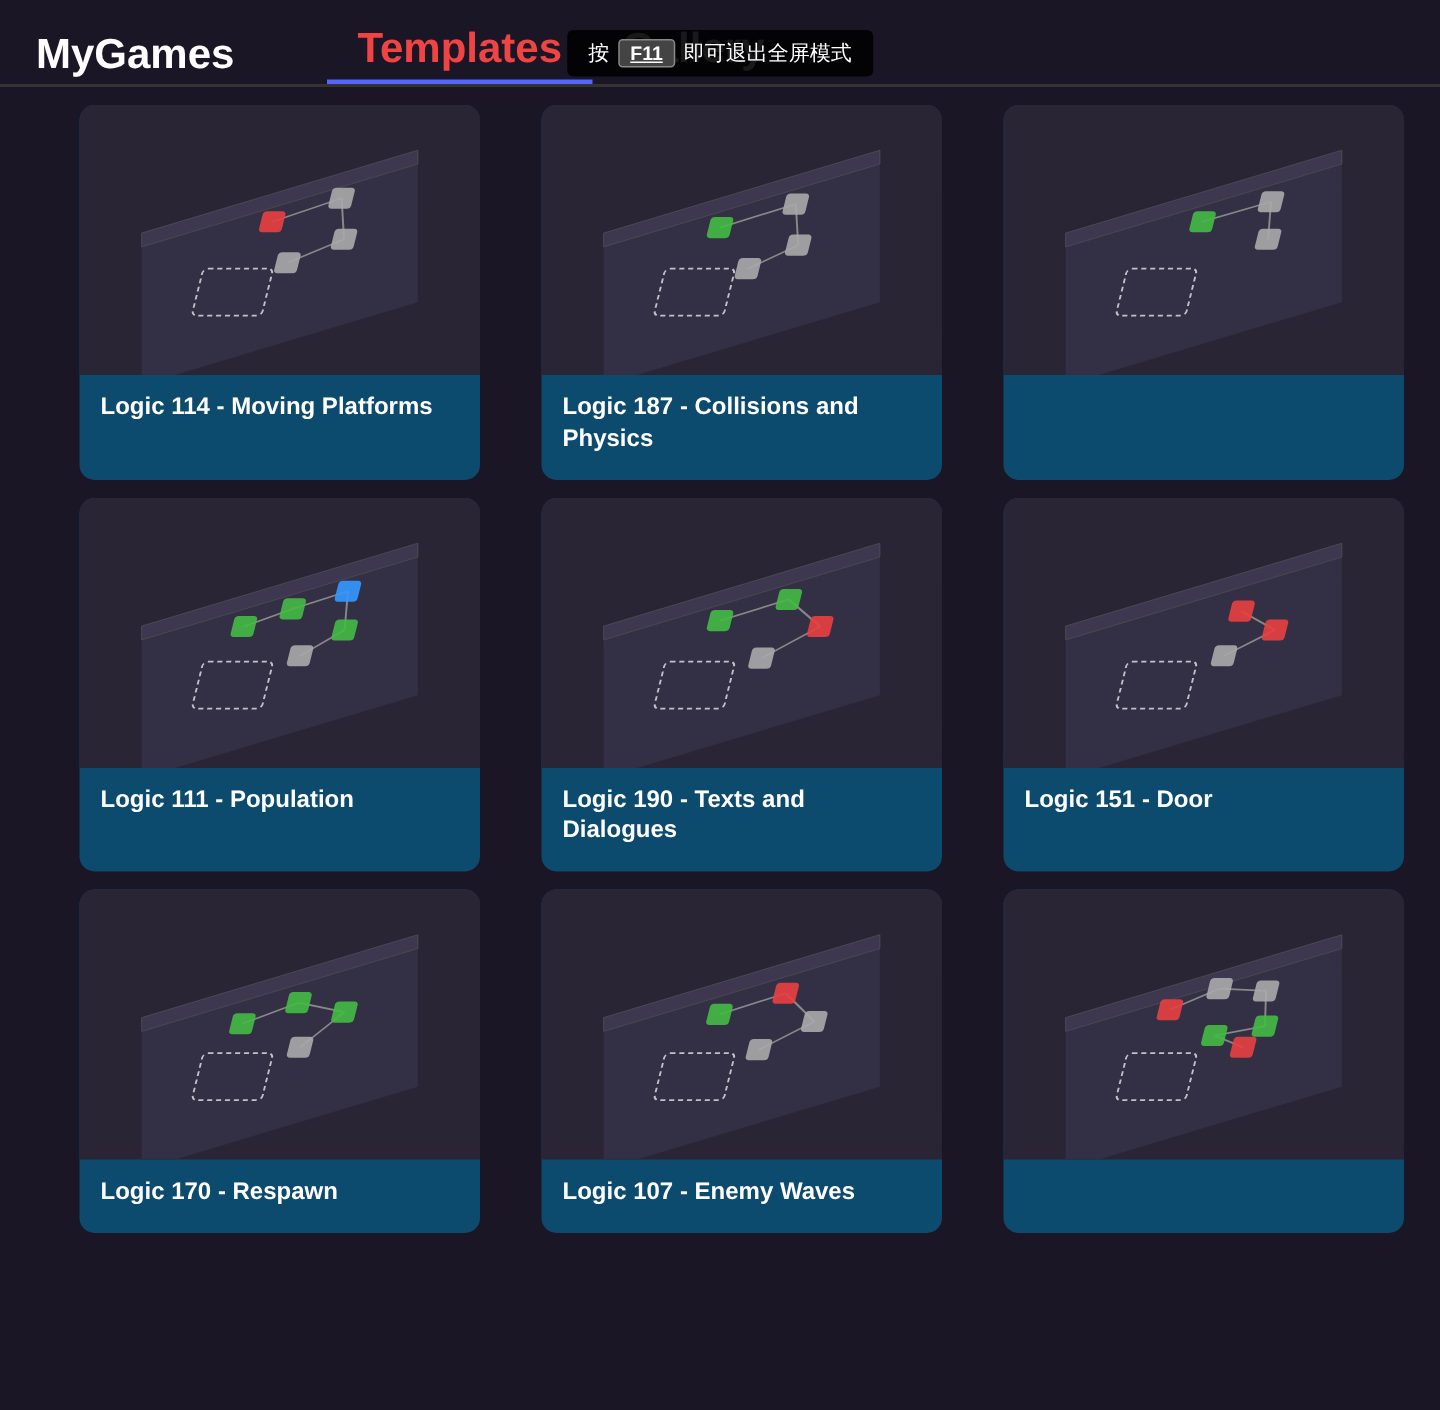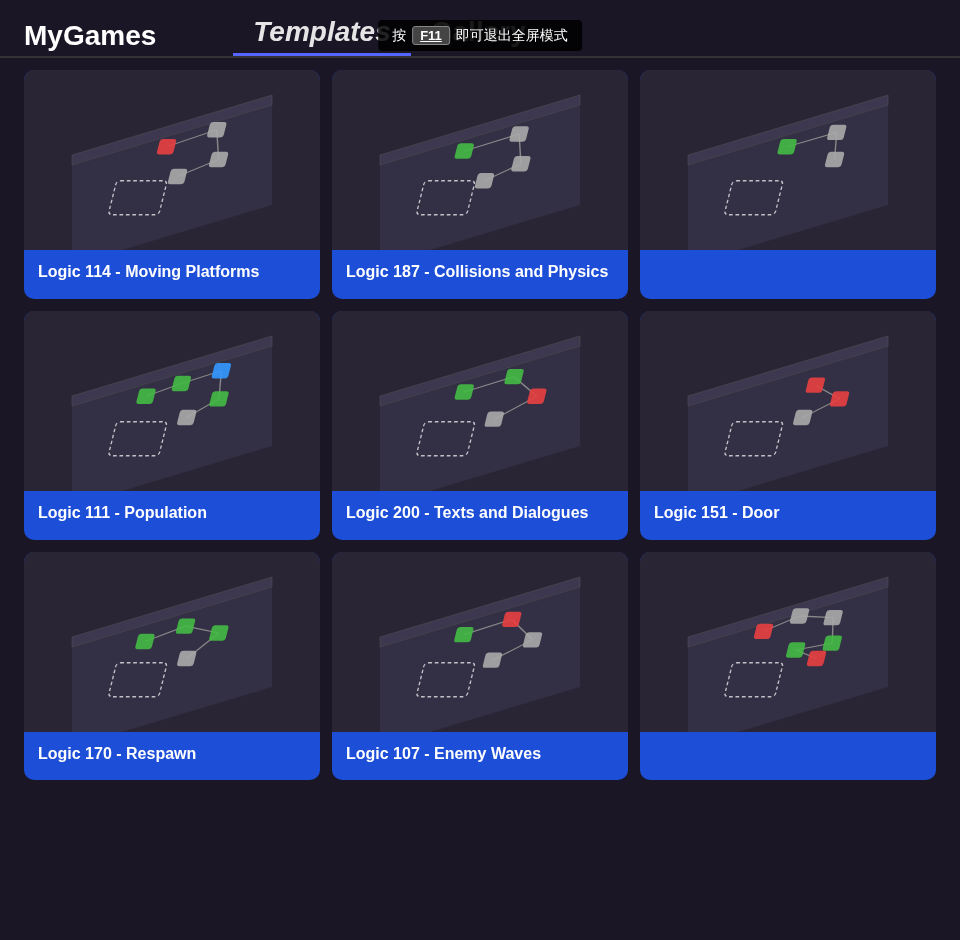--- a/index.html
+++ b/index.html
@@ -10,21 +10,21 @@
       width: 960px;
       min-height: 940px;
       overflow-x: hidden;
     }
 
     
     .header {
       padding: 16px 24px 0;
       display: flex;
       align-items: center;
-      gap: 17px;
+      gap: 2px;
     }
     .header-mygames {
       font-size: 28px;
       font-weight: bold;
       color: #ffffff;
       margin-right: 60px;
     }
     .header-tabs {
       display: flex;
       align-items: flex-end;
@@ -32,22 +32,21 @@
     }
     .header-tab {
       font-size: 28px;
       font-weight: bold;
       padding: 0 20px 8px;
       color: #aaaaaa;
       cursor: pointer;
       position: relative;
     }
     .header-tab.active {
-      color: #e5e5e5;
-      font-style: italic;
+      color: #ef4444;
     }
     .header-tab.active::after {
       content: '';
       position: absolute;
       bottom: 0;
       left: 0;
       right: 0;
       height: 3px;
       background: #5566ff;
     }
@@ -95,25 +94,26 @@
 
     
     .grid {
       display: grid;
       grid-template-columns: repeat(3, 1fr);
       gap: 12px;
       padding: 0 24px 24px;
     }
 
     .card {
-      background: #1d4ed8;
+      background: #0c4a6e;
       border-radius: 10px;
       overflow: hidden;
       cursor: pointer;
       transition: background 0.2s;
+      margin-left: 29px;
     }
 
     .card-thumbnail {
       width: 100%;
       height: 180px;
       background: #2a2535;
       display: flex;
       align-items: center;
       justify-content: center;
       overflow: hidden;
@@ -294,21 +294,21 @@
               <line x1="150" y1="42" x2="180" y2="65" stroke="#888" stroke-width="1.5"></line>
               <line x1="180" y1="65" x2="140" y2="92" stroke="#888" stroke-width="1.5"></line>
               <rect x="91" y="51" width="18" height="18" rx="3" fill="#44bb44" opacity="0.9"></rect>
               <rect x="141" y="33" width="18" height="18" rx="3" fill="#44bb44" opacity="0.9"></rect>
               <rect x="171" y="56" width="18" height="18" rx="3" fill="#e84040" opacity="0.9"></rect>
               <rect x="131" y="83" width="18" height="18" rx="3" fill="#aaa" opacity="0.9"></rect>
     </g>
   </svg>
         </div>
         <div class="card-info">
-          <div class="card-title">Logic 200 - Texts and Dialogues</div>
+          <div class="card-title">Logic 190 - Texts and Dialogues</div>
         </div>
       </div>
       <div class="card">
         <div class="card-thumbnail">
           <svg viewBox="0 0 290 180" xmlns="http://www.w3.org/2000/svg">
 
     <rect width="290" height="180" fill="#2a2535"></rect>
 
     <polygon points="45,85 245,25 245,35 45,95" fill="#3d3850"></polygon>
 

